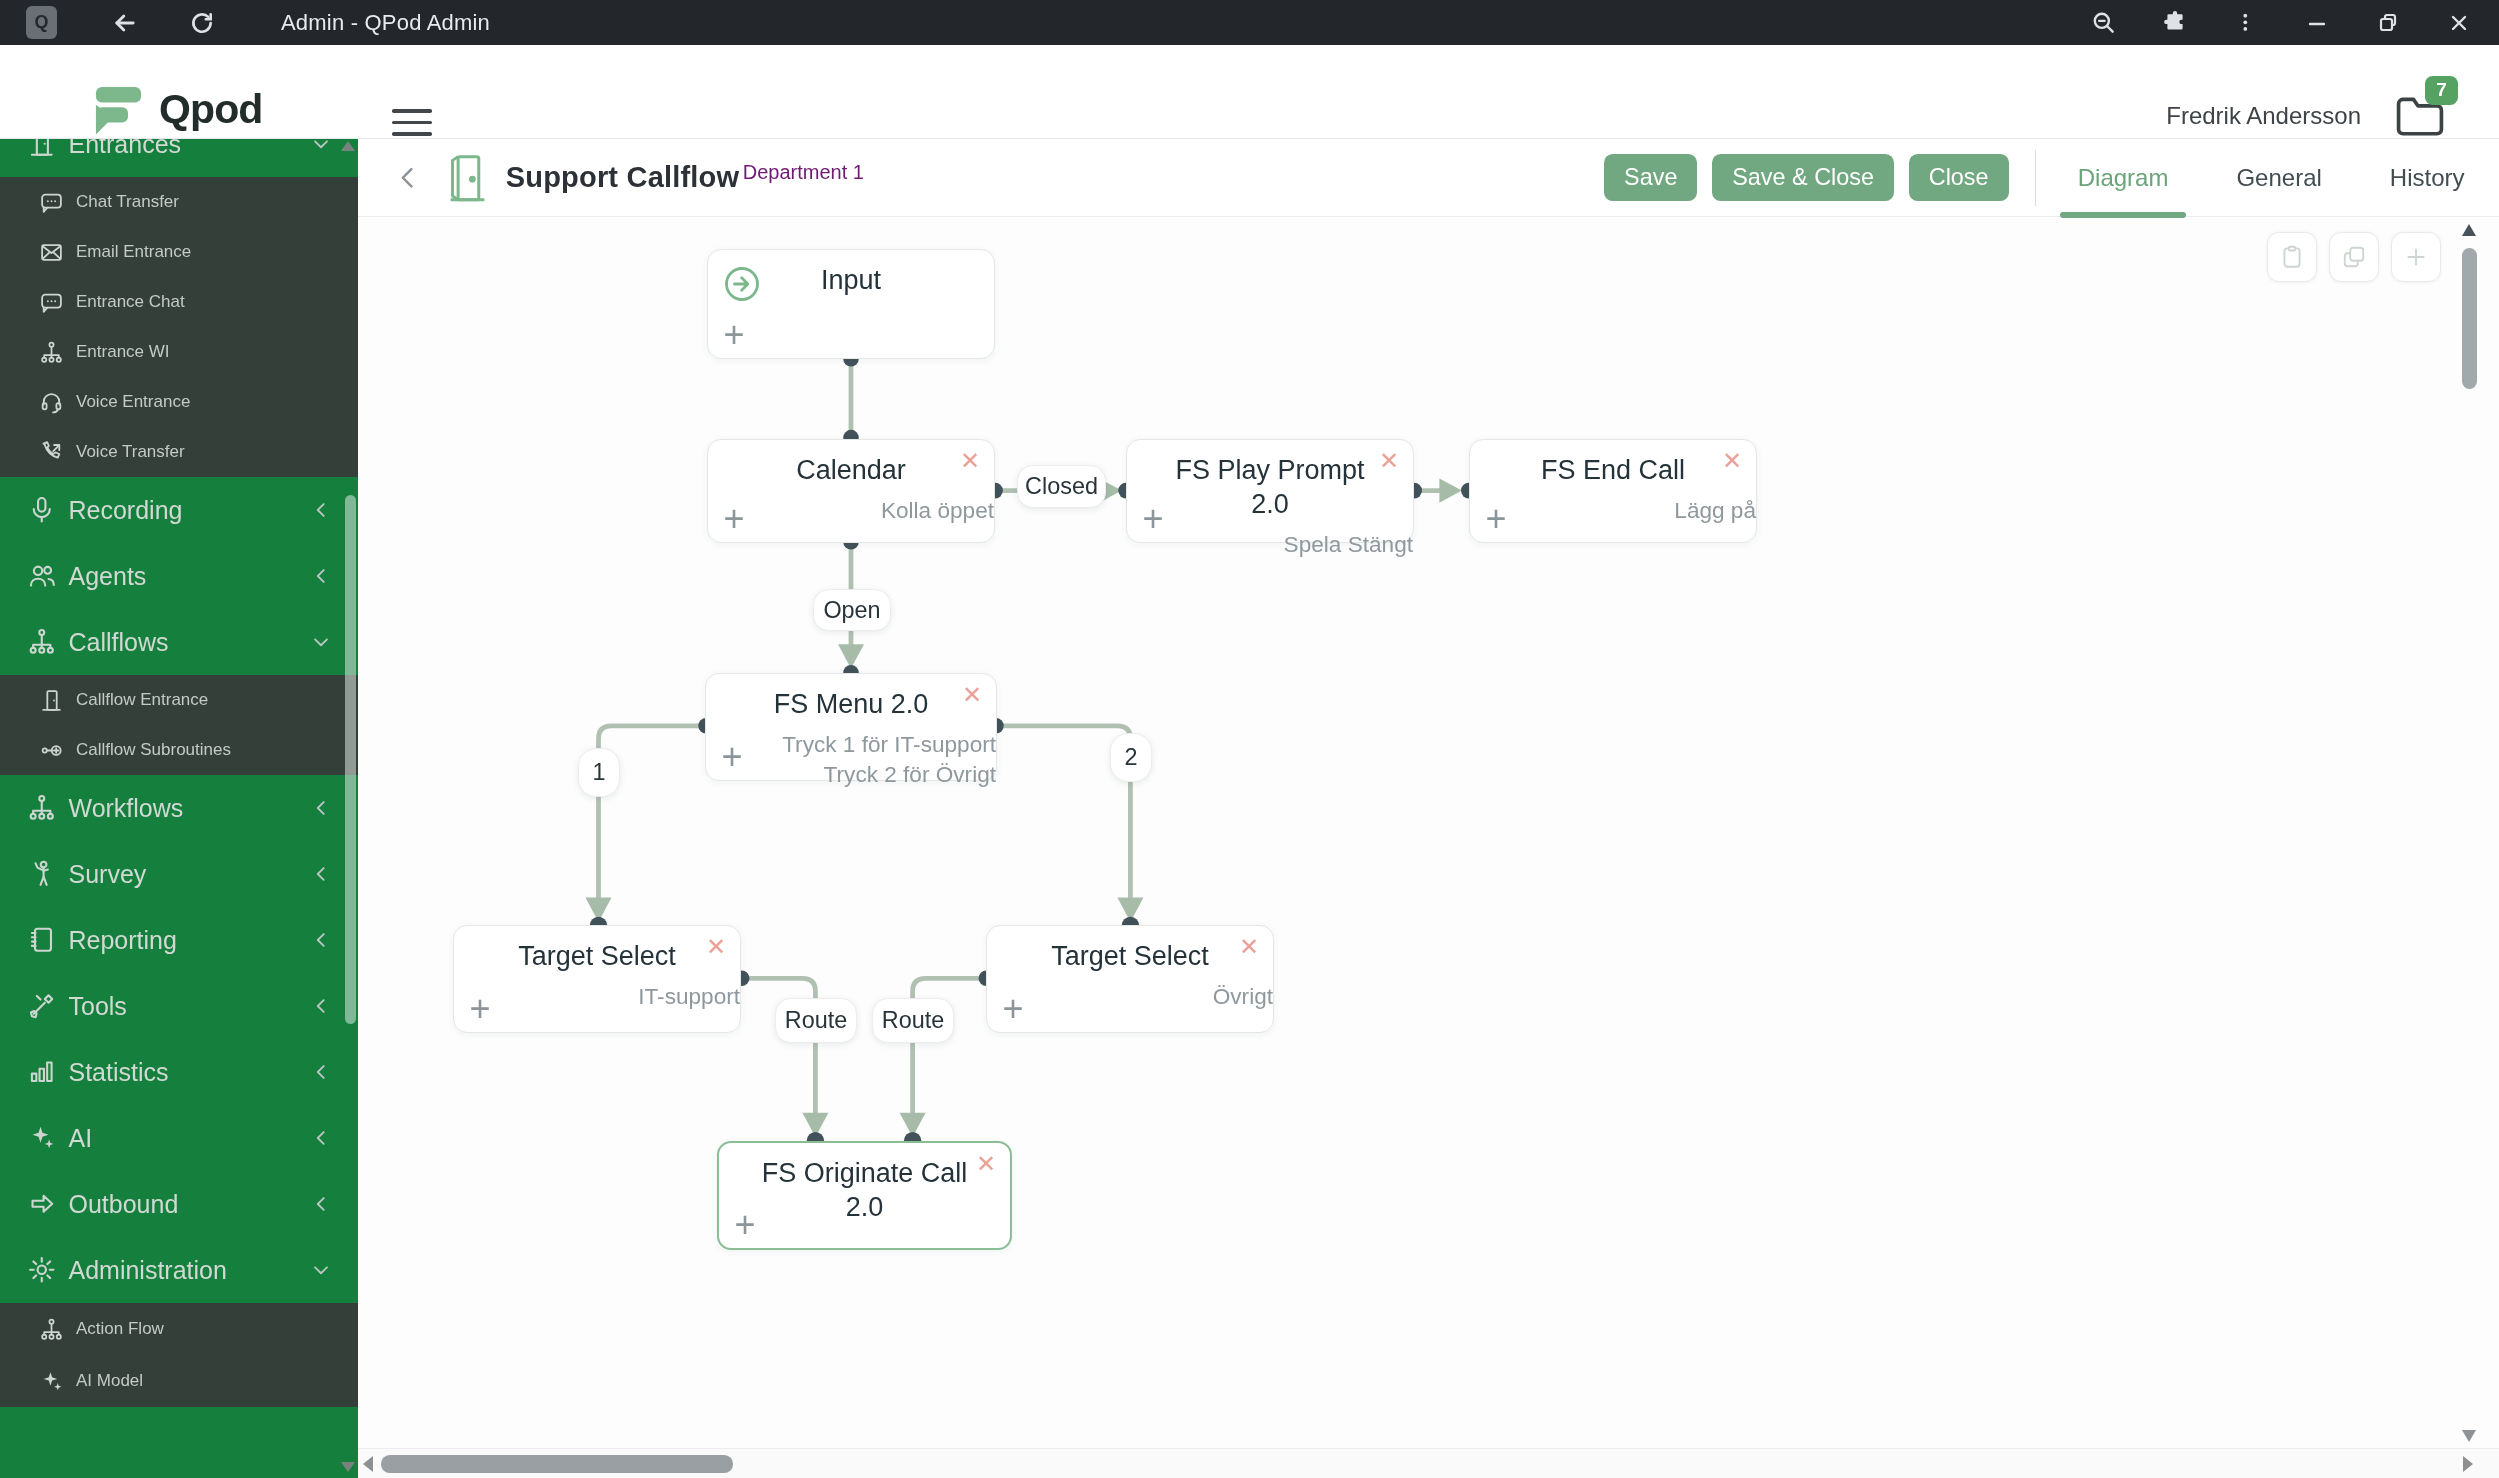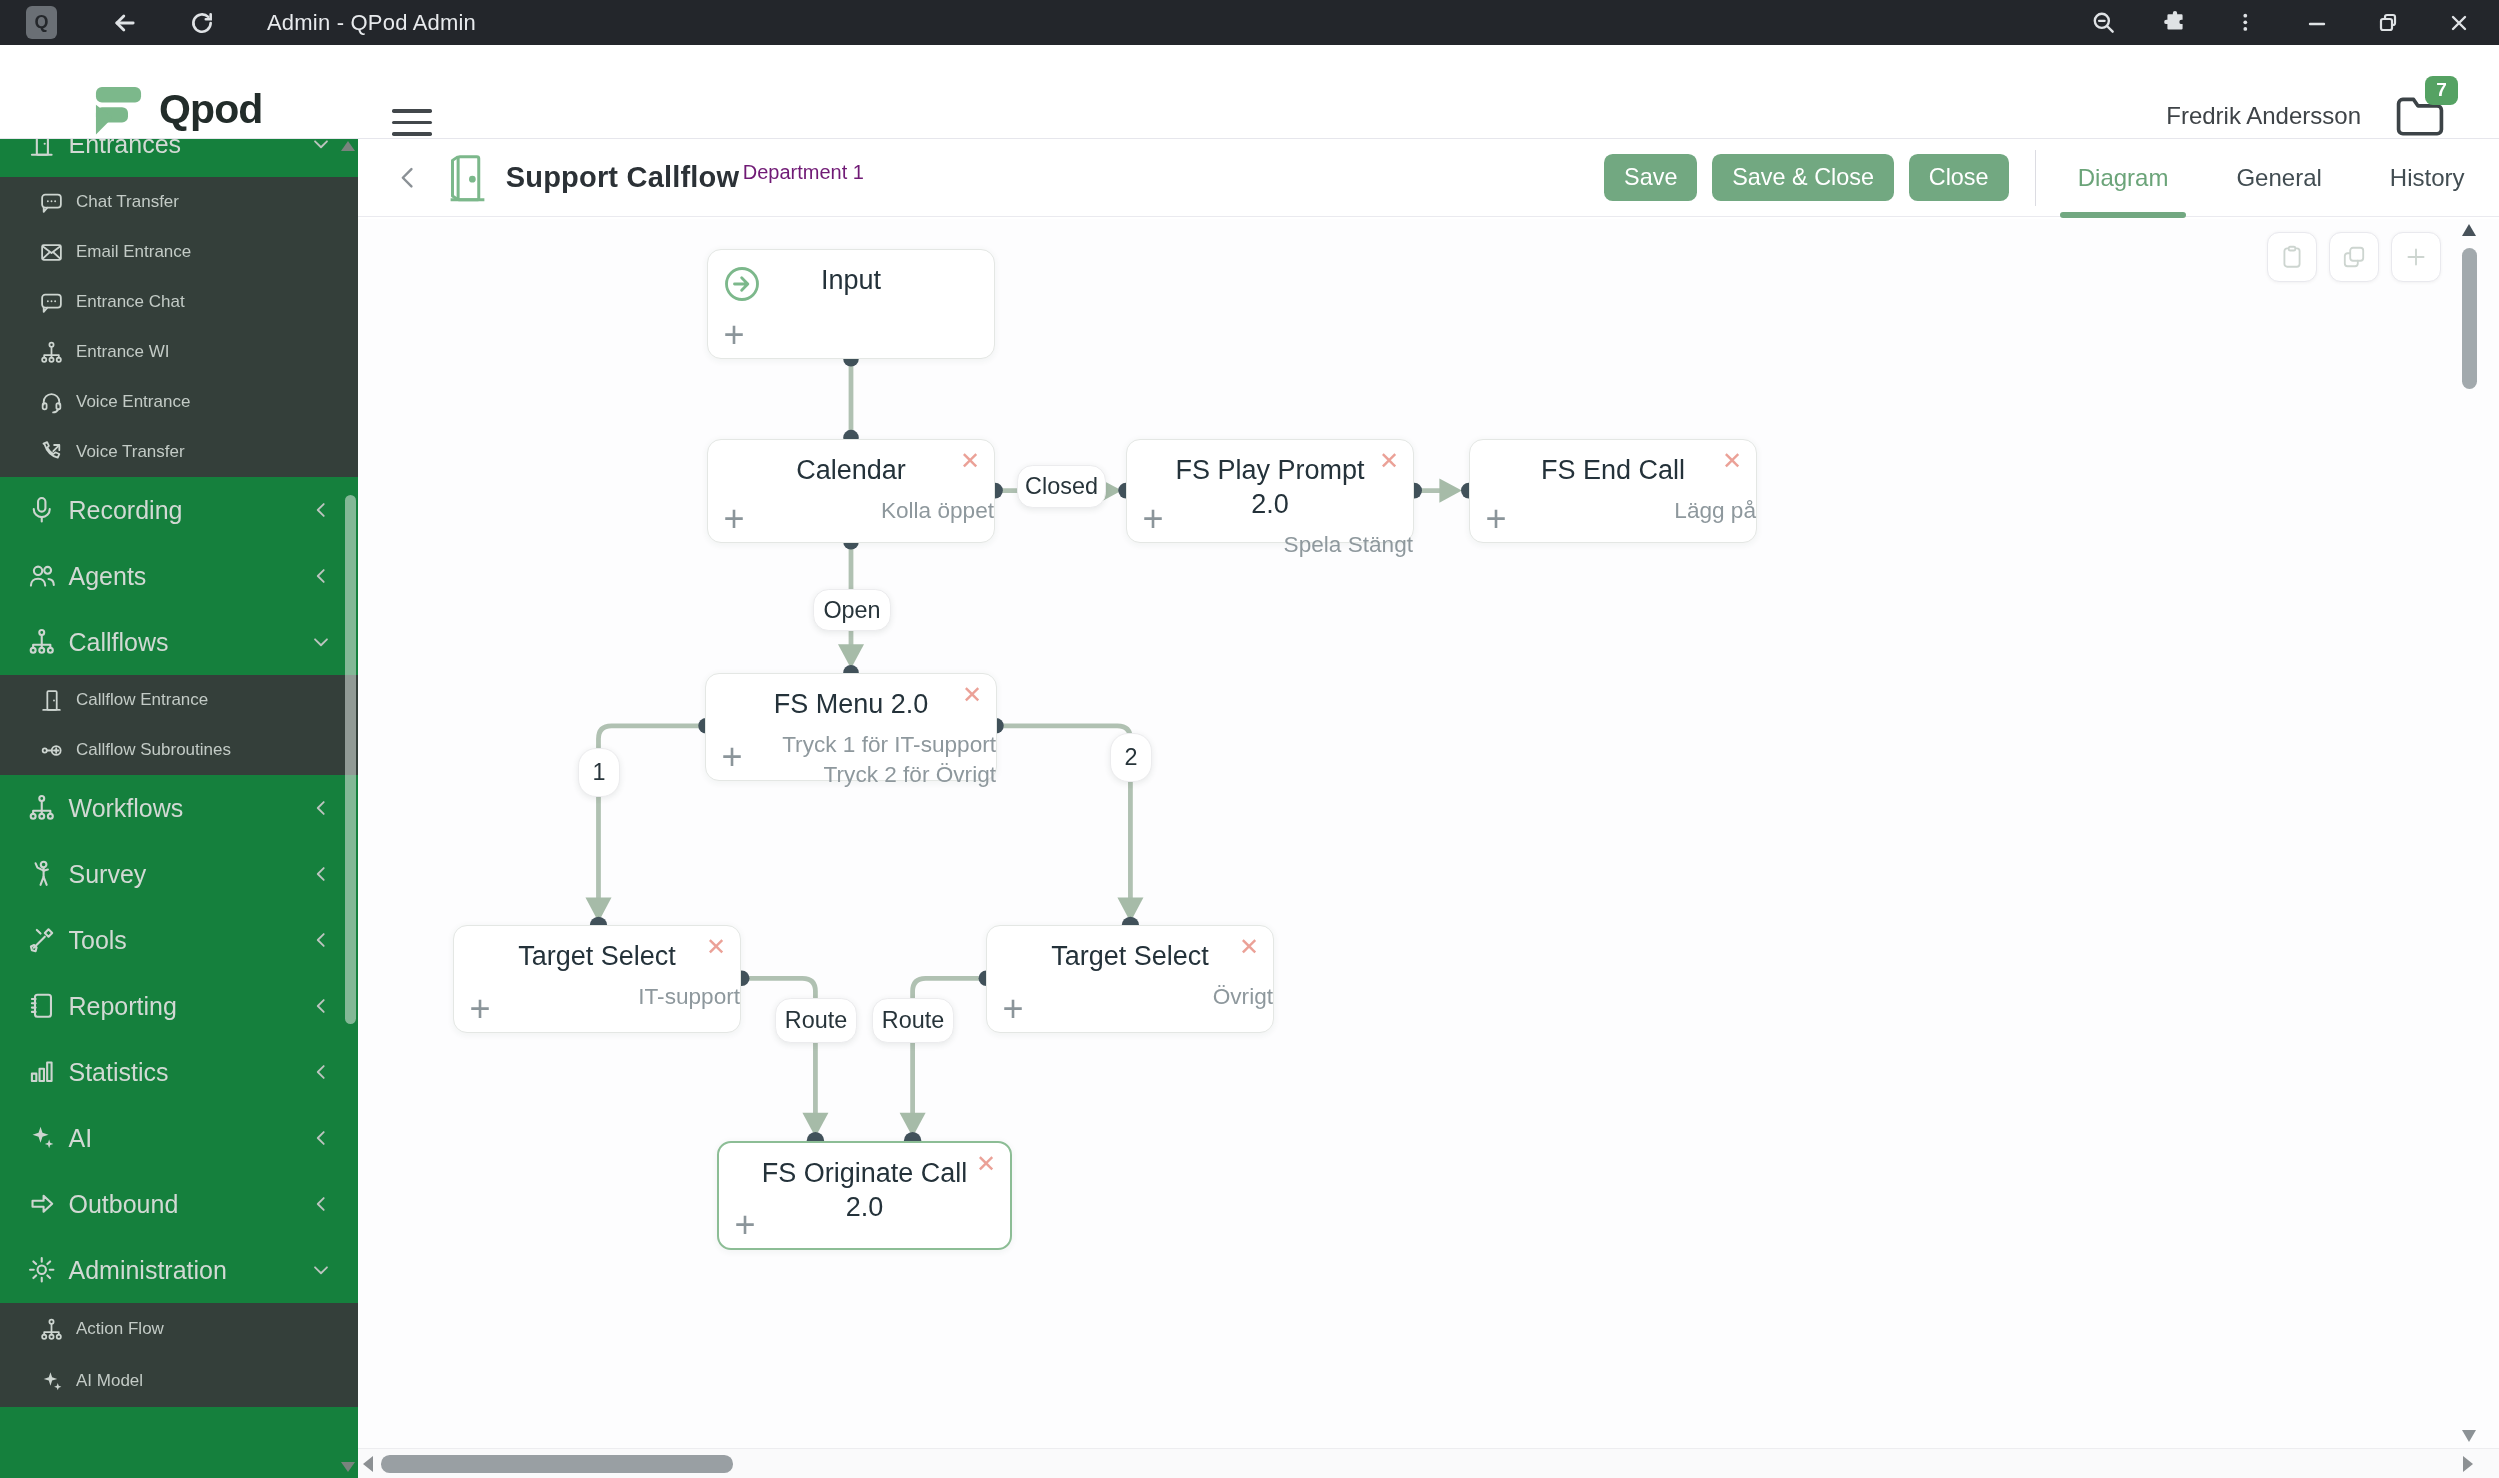--- a/index.html
+++ b/index.html
@@ -17,21 +17,21 @@
     background:#23262b; display:flex; align-items:center; color:#e4e6e9;
   }
   .tb-favicon {
     width:31px; height:33px; background:#6a6f75; border-radius:6px;
     margin-left:26px; display:flex; align-items:center; justify-content:center;
     color:#24272b; font-size:18px; font-weight:bold;
   }
   .tb-ic { width:35px; height:35px; display:flex; align-items:center; justify-content:center; color:#dfe2e5; }
   .tb-back { margin-left:50px; }
   .tb-reload { margin-left:42px; }
-  .tb-title { margin-left:48px; font-size:22px; color:#e8eaed; letter-spacing:0.2px; }
+  .tb-title { margin-left:62px; font-size:22px; color:#e8eaed; letter-spacing:0.2px; }
   .tb-right { margin-left:auto; display:flex; align-items:center; gap:36px; padding-right:24px; }
 
   
   .appheader {
     position:absolute; left:0; top:45px; width:2500px; height:94px;
     background:#fff; border-bottom:1.7px solid #e6e6ec;
     display:flex; align-items:flex-end;
   }
   .logo { display:flex; align-items:center; gap:12px; margin-left:90px; }
   .logo-mark { width:57px; height:57px; }
@@ -436,41 +436,41 @@
         <span class="slabel">Survey</span>
         <span class="schev">
           <svg width="100%" height="100%" viewBox="0 0 24 24" fill="none" stroke="currentColor" stroke-width="1.7" stroke-linecap="round" stroke-linejoin="round">
             <path d="M14.5 6.5L9 12l5.5 5.5"></path>
           </svg>
         </span>
       </div>
       <div class="srow top">
         <span class="sicon">
           <svg width="100%" height="100%" viewBox="0 0 24 24" fill="none" stroke="currentColor" stroke-width="1.7" stroke-linecap="round" stroke-linejoin="round">
+            <rect x="6.5" y="3" width="13" height="18" rx="2"></rect>
+            <path d="M4 6.5h3M4 10h3M4 13.5h3M4 17h3"></path>
+          </svg>
+        </span>
+        <span class="slabel">Reporting</span>
+        <span class="schev">
+          <svg width="100%" height="100%" viewBox="0 0 24 24" fill="none" stroke="currentColor" stroke-width="1.7" stroke-linecap="round" stroke-linejoin="round">
+            <path d="M14.5 6.5L9 12l5.5 5.5"></path>
+          </svg>
+        </span>
+      </div>
+      <div class="srow top">
+        <span class="sicon">
+          <svg width="100%" height="100%" viewBox="0 0 24 24" fill="none" stroke="currentColor" stroke-width="1.7" stroke-linecap="round" stroke-linejoin="round">
             <path d="M14.5 6.5l3-3 3 3-3 3z"></path>
             <path d="M14.5 9.5L5.5 18.5"></path>
             <path d="M4 20.5l3 .8.8-3-2-2-2.6 1.2z"></path>
             <path d="M8 4l3 3"></path>
           </svg>
         </span>
         <span class="slabel">Tools</span>
-        <span class="schev">
-          <svg width="100%" height="100%" viewBox="0 0 24 24" fill="none" stroke="currentColor" stroke-width="1.7" stroke-linecap="round" stroke-linejoin="round">
-            <path d="M14.5 6.5L9 12l5.5 5.5"></path>
-          </svg>
-        </span>
-      </div>
-      <div class="srow top">
-        <span class="sicon">
-          <svg width="100%" height="100%" viewBox="0 0 24 24" fill="none" stroke="currentColor" stroke-width="1.7" stroke-linecap="round" stroke-linejoin="round">
-            <rect x="6.5" y="3" width="13" height="18" rx="2"></rect>
-            <path d="M4 6.5h3M4 10h3M4 13.5h3M4 17h3"></path>
-          </svg>
-        </span>
-        <span class="slabel">Reporting</span>
         <span class="schev">
           <svg width="100%" height="100%" viewBox="0 0 24 24" fill="none" stroke="currentColor" stroke-width="1.7" stroke-linecap="round" stroke-linejoin="round">
             <path d="M14.5 6.5L9 12l5.5 5.5"></path>
           </svg>
         </span>
       </div>
       <div class="srow top">
         <span class="sicon">
           <svg width="100%" height="100%" viewBox="0 0 24 24" fill="none" stroke="currentColor" stroke-width="1.7" stroke-linecap="round" stroke-linejoin="round">
             <rect x="4" y="13.5" width="3.6" height="6"></rect>

